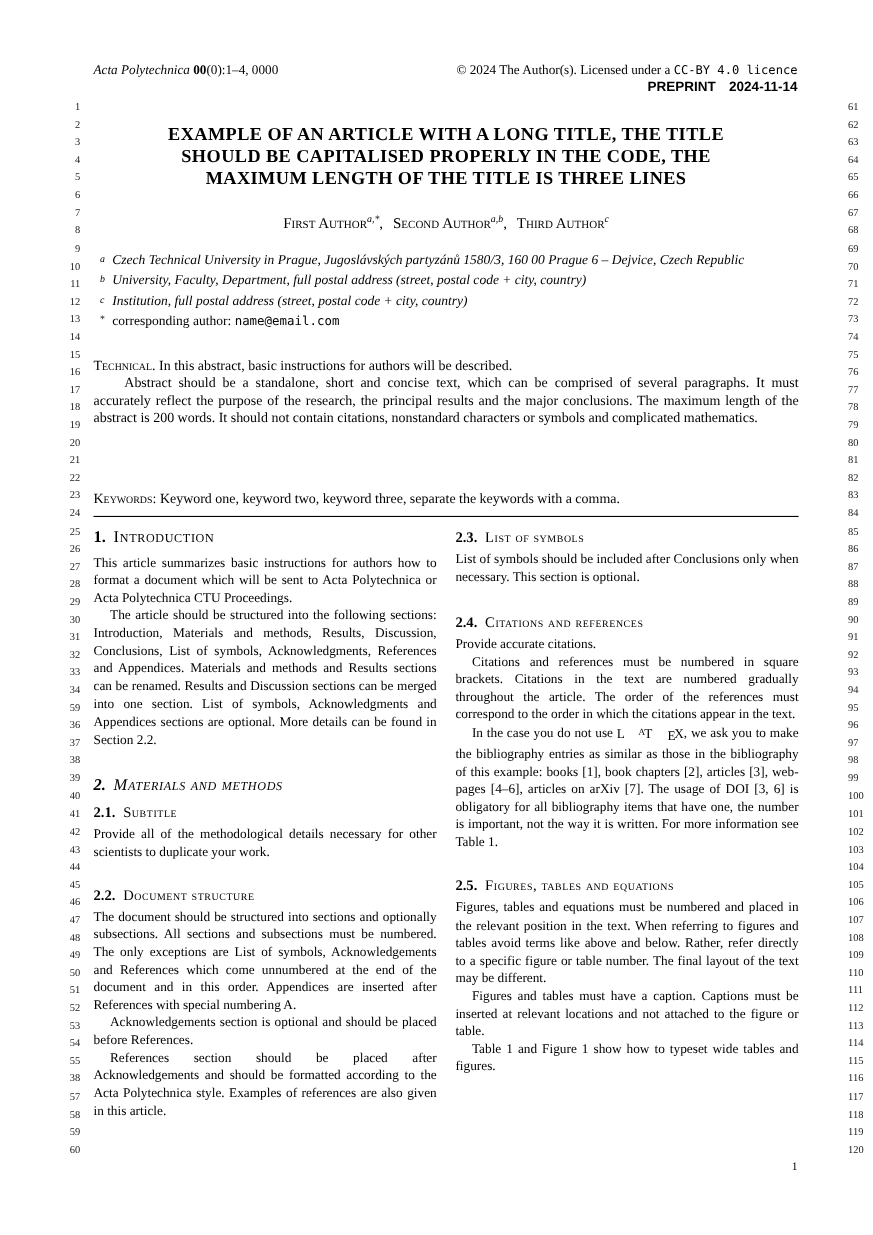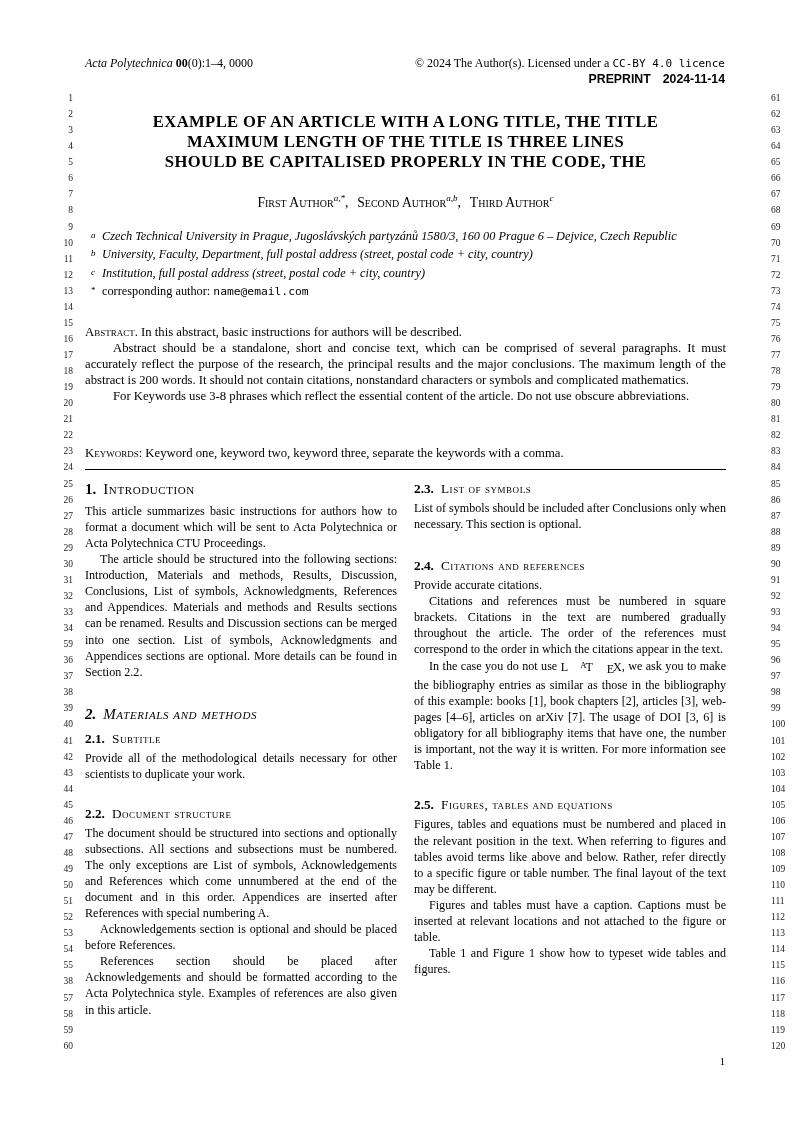--- a/index.html
+++ b/index.html
@@ -206,37 +206,36 @@
 
   <div class="header-left"><span class="it">Acta Polytechnica </span><b>00</b><span>(0):1–4, 0000</span></div>
 
   <div class="header-right">
     <div class="license-line"><span>© 2024 The Author(s). Licensed under a </span><span class="mono">CC-BY 4.0 licence</span></div>
     <div class="preprint-line"><span>PREPRINT</span><span class="ppdate">2024-11-14</span></div>
   </div>
 
   <div class="title">
     <div>EXAMPLE OF AN ARTICLE WITH A LONG TITLE, THE TITLE</div>
+    <div>SHOULD BE CAPITALISED PROPERLY IN THE CODE, THE</div>
     <div>MAXIMUM LENGTH OF THE TITLE IS THREE LINES</div>
-    <div>SHOULD BE CAPITALISED PROPERLY IN THE CODE, THE</div>
   </div>
 
   <div class="authors"><span class="author"><span class="sc">First Author</span><sup>a,*</sup><span>,</span></span><span class="author"><span class="sc">Second Author</span><sup>a,b</sup><span>,</span></span><span class="author"><span class="sc">Third Author</span><sup>c</sup><span></span></span></div>
 
   <div class="affils">
     <div class="aff"><sup class="aff-label">a</sup><span>Czech Technical University in Prague, Jugoslávských partyzánů 1580/3, 160 00 Prague 6 – Dejvice, Czech Republic</span></div>
     <div class="aff"><sup class="aff-label">b</sup><span>University, Faculty, Department, full postal address (street, postal code + city, country)</span></div>
     <div class="aff"><sup class="aff-label">c</sup><span>Institution, full postal address (street, postal code + city, country)</span></div>
     <div class="aff aff-roman"><sup class="aff-label">*</sup><span>corresponding author: </span><span class="mono email">name@email.com</span></div>
   </div>
 
   <div class="abstract">
-    <p><span class="sc">Abstract.</span> <span>In this abstract, basic instructions for authors will be described.</span></p>
+    <p><span class="sc">Technical.</span> <span>In this abstract, basic instructions for authors will be described.</span></p>
     <p class="abs-ind">Abstract should be a standalone, short and concise text, which can be comprised of several paragraphs. It must accurately reflect the purpose of the research, the principal results and the major conclusions. The maximum length of the abstract is 200 words. It should not contain citations, nonstandard characters or symbols and complicated mathematics.</p>
-    <p class="abs-ind">For Keywords use 3-8 phrases which reflect the essential content of the article. Do not use obscure abbreviations.</p>
   </div>
 
   <div class="keywords"><span class="sc">Keywords:</span> <span>Keyword one, keyword two, keyword three, separate the keywords with a comma.</span></div>
 
   <div class="rule"></div>
 
   <div class="col col-left">
     <div class="sec"><span class="num">1.</span><span class="sct">Introduction</span></div>
     <p>This article summarizes basic instructions for authors how to format a document which will be sent to Acta Polytechnica or Acta Polytechnica CTU Proceedings.</p>
     <p class="ind">The article should be structured into the following sections: Introduction, Materials and methods, Results, Discussion, Conclusions, List of symbols, Acknowledgments, References and Appendices. Materials and methods and Results sections can be renamed. Results and Discussion sections can be merged into one section. List of symbols, Acknowledgments and Appendices sections are optional. More details can be found in Section 2.2.</p>

